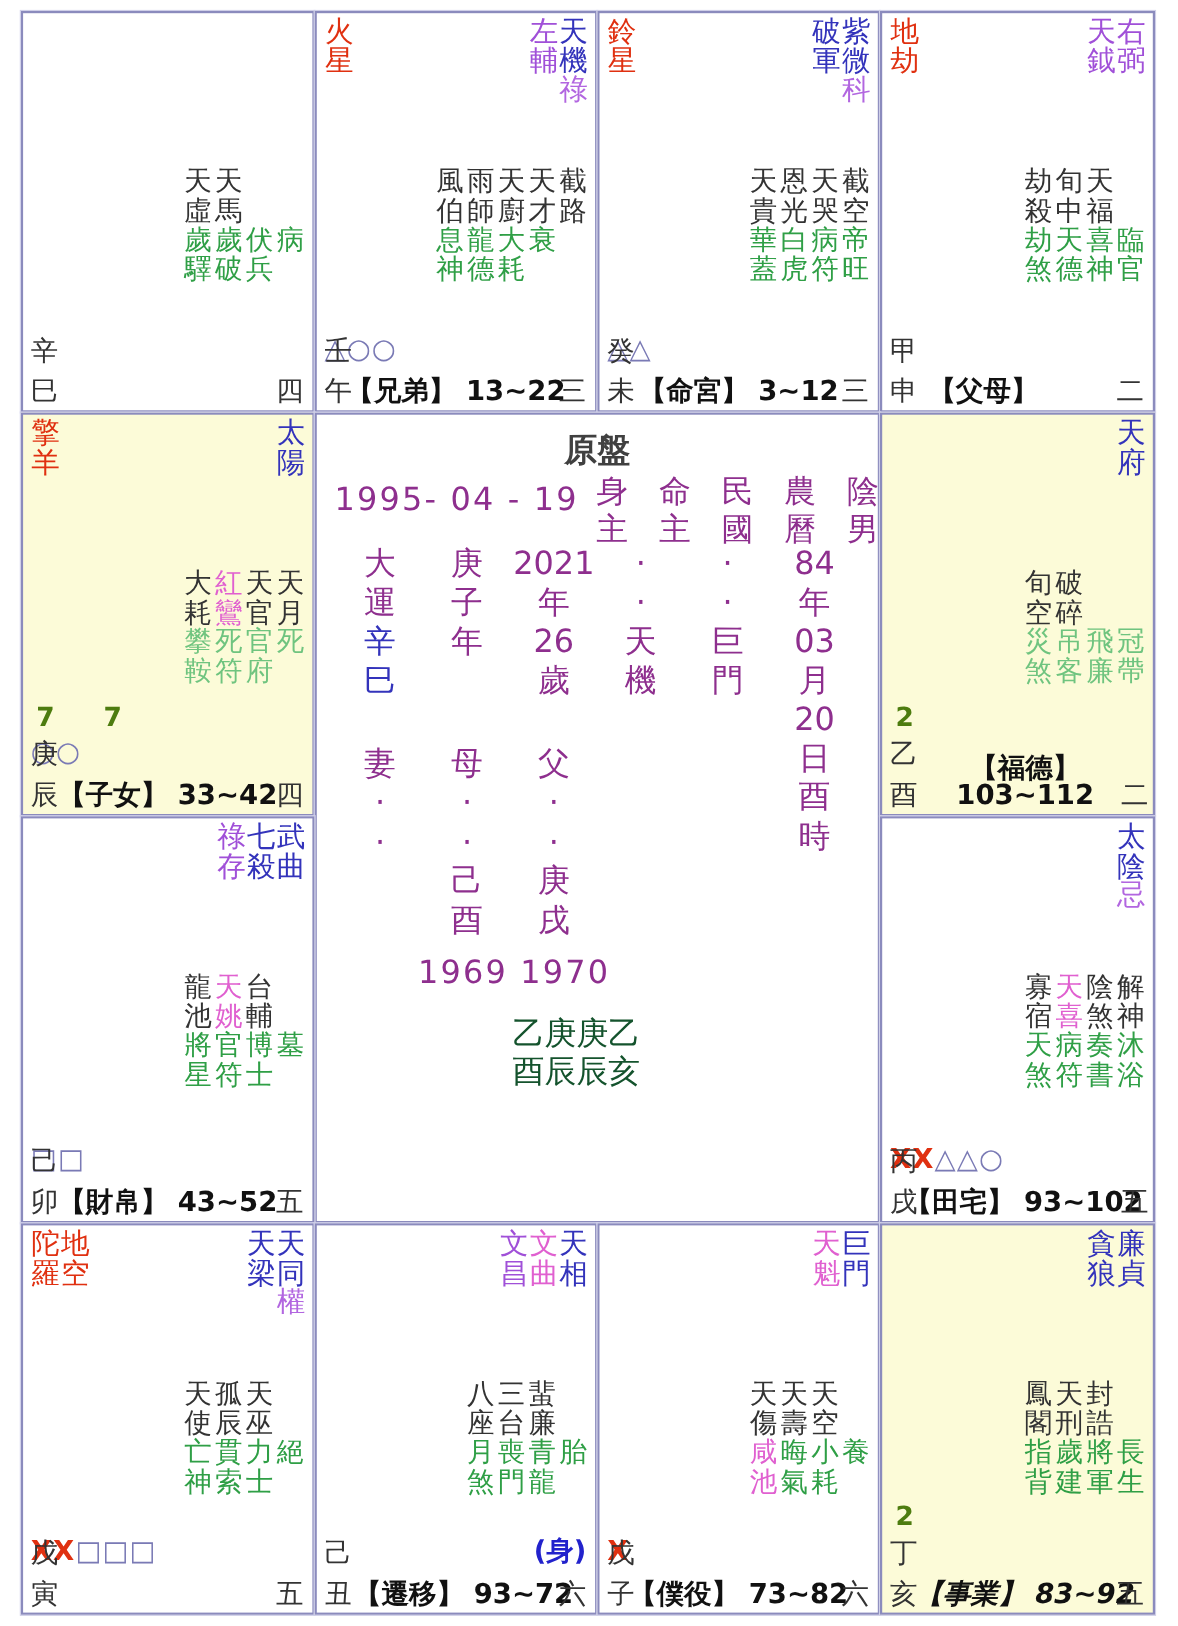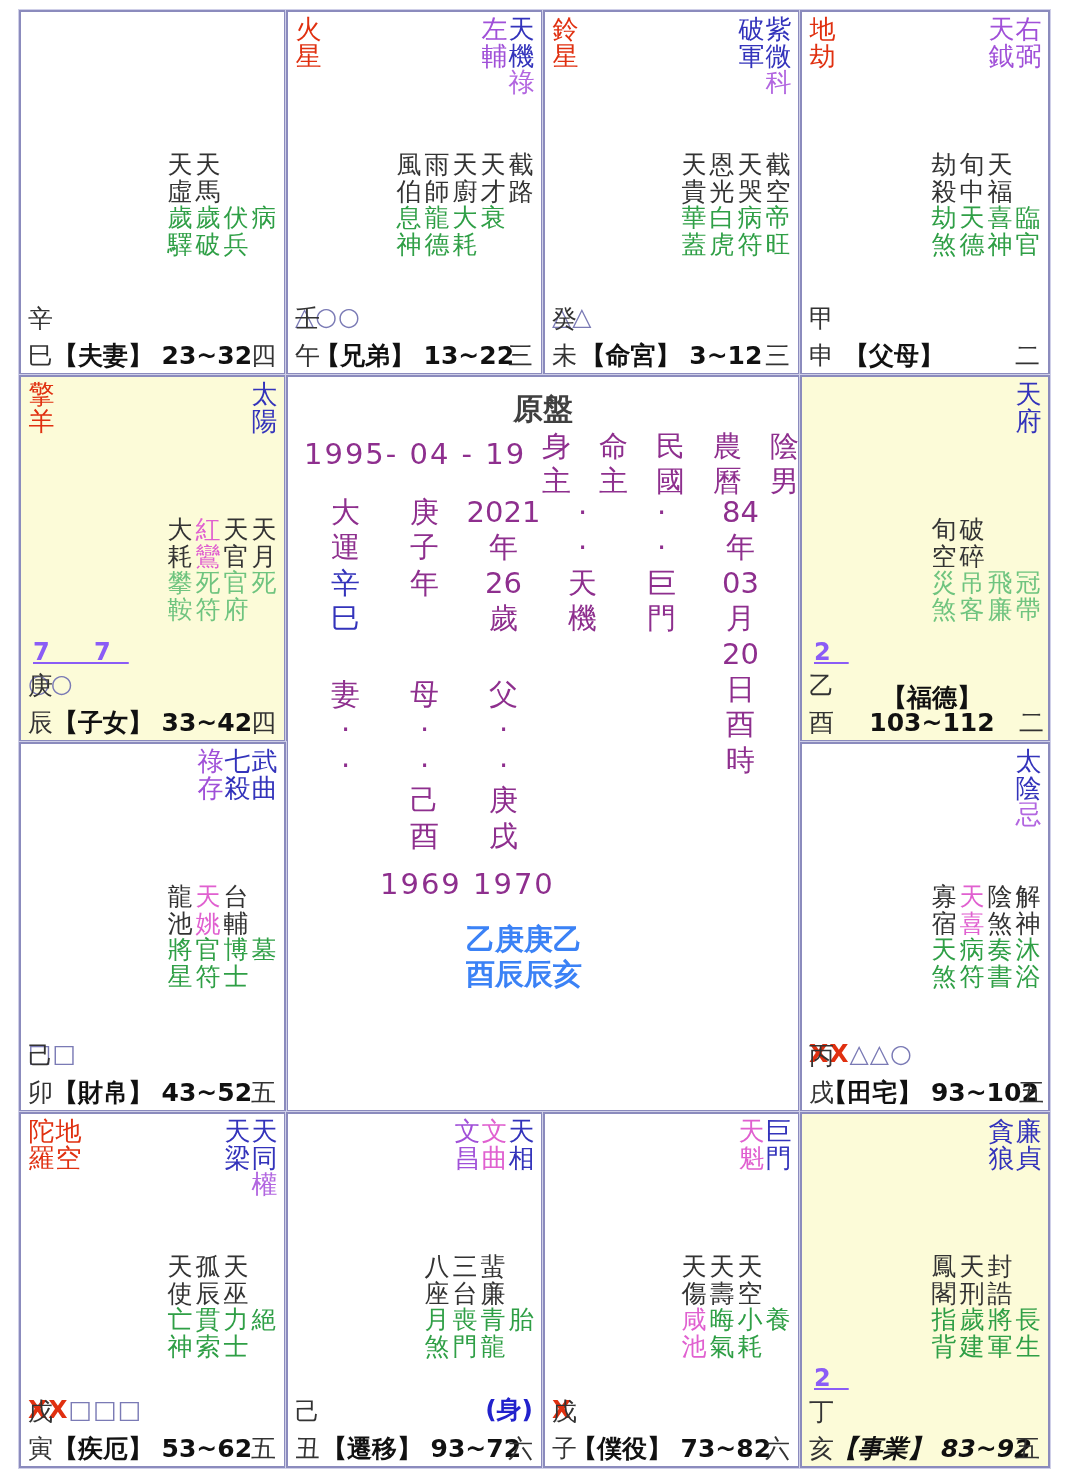--- a/index.html
+++ b/index.html
@@ -68,22 +68,22 @@
   }
   
   .marks{
     position:absolute;left:7px;bottom:44px;
     font-size:25px;line-height:1;
     letter-spacing:1px;
     white-space:nowrap;
   }
   .numtop{
     position:absolute;left:12px;bottom:76px;
-    font-size:24px;color:#8b5cf6;font-weight:bold;
-    letter-spacing:18px;line-height:1;text-decoration:underline;
+    font-size:24px;color:#4d7c0f;font-weight:bold;
+    letter-spacing:18px;line-height:1;
   }
   .shen{
     position:absolute;right:8px;bottom:44px;
     font-size:25px;color:#2222cc;font-weight:bold;line-height:1;
   }
   .stem{
     position:absolute;left:7px;bottom:42px;
     font-size:25px;color:#333;line-height:1;
   }
   .branch{
@@ -147,21 +147,21 @@
     display:flex;flex-direction:column;
     width:79px;text-align:center;
     font-size:29px;color:#8e2f8e;line-height:1.22;
   }
   .pyears{
     position:absolute;top:490px;left:92px;
     font-size:29px;color:#8e2f8e;letter-spacing:2px;white-space:nowrap;text-align:right;
   }
   .bazi{
     position:absolute;top:545px;left:178px;
-    font-size:29px;color:#3b82f6;line-height:1.2;text-align:left;font-weight:bold;
+    font-size:29px;color:#14532d;line-height:1.2;text-align:left;
   }
 </style>
 </head>
 <body>
 
 <div class="chart">
 
   <div class="cell">
     <div class="stars-right"></div>
     <div class="midblock">
@@ -185,21 +185,20 @@
         </div>
       <div class="midcol">
           <span>&nbsp;</span>
           <span>&nbsp;</span>
           <span class="c-green">病</span>
           <span>&nbsp;</span>
         </div>
     </div>
     <div class="stem">辛</div>
     <div class="branch">巳</div>
-    <div class="palace">【夫妻】 23~32</div>
     <div class="darun">四</div>
   </div>
 
   <div class="cell">
     <div class="stars-left">
       <div class="vcol">
           <span class="c-red">火</span>
           <span class="c-red">星</span>
         </div>
     </div>
@@ -686,21 +685,20 @@
       <div class="midcol">
           <span>&nbsp;</span>
           <span>&nbsp;</span>
           <span class="c-green">絕</span>
           <span>&nbsp;</span>
         </div>
     </div>
     <div class="marks"><span class="c-red" style="font-weight:bold;">XX</span><span class="c-mark">□□□</span></div>
     <div class="stem">戊</div>
     <div class="branch">寅</div>
-    <div class="palace">【疾厄】 53~62</div>
     <div class="darun">五</div>
   </div>
 
   <div class="cell">
     <div class="stars-right">
       <div class="vcol">
           <span class="c-purple">文</span>
           <span class="c-purple">昌</span>
         </div>
       <div class="vcol">

